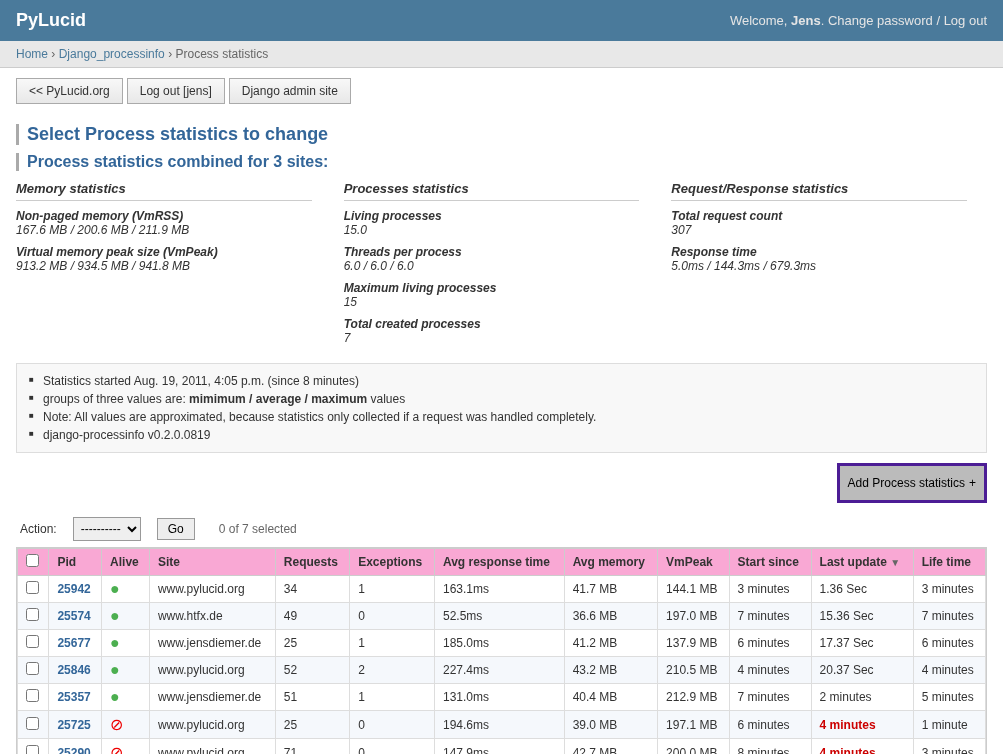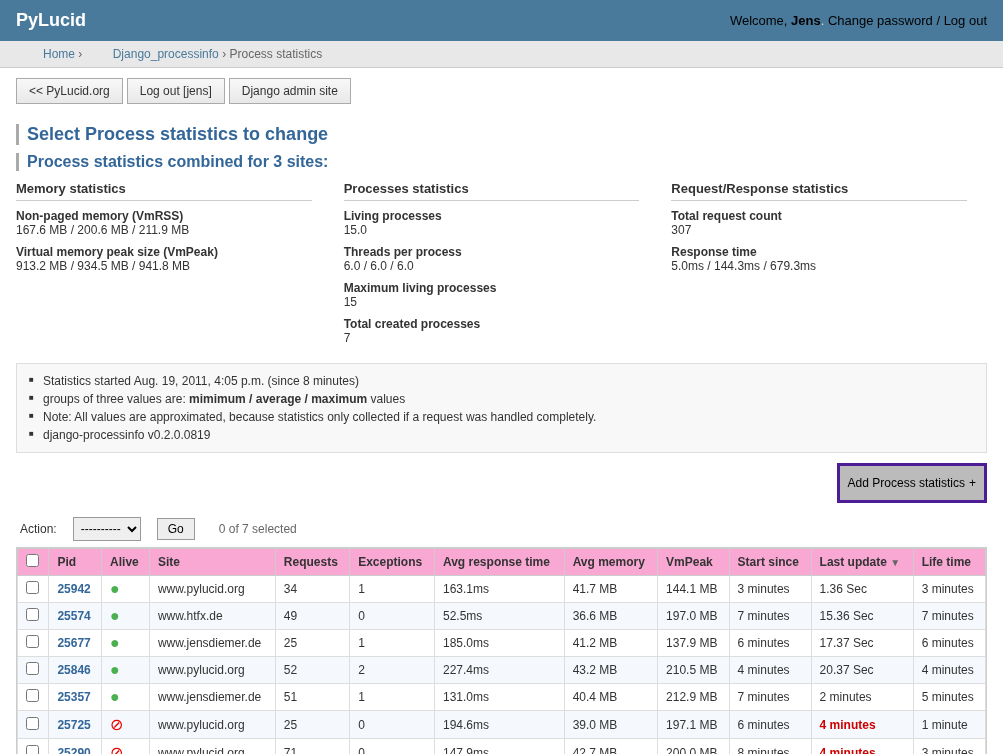--- a/index.html
+++ b/index.html
@@ -2,41 +2,41 @@
 <html><head>
   <meta charset="utf-8">
   <style>
     * { box-sizing: border-box; margin: 0; padding: 0; }
     body { font-family: Arial, sans-serif; font-size: 13px; color: #333; background: #fff; }
 
     
     #header { background: #4a7a9b; padding: 10px 16px; display: flex; justify-content: space-between; align-items: center; }
     #header .logo { color: #fff; font-size: 18px; font-weight: bold; }
     #header .user-info { color: #ddd; font-size: 13px; }
-    #header .user-info a, #header .user-info span { color: #000000; text-decoration: none; }
+    #header .user-info a, #header .user-info span { color: #e5e5e5; text-decoration: none; }
     #header .user-info .username { font-weight: bold; }
 
     
     #breadcrumb { background: #e8e8e8; padding: 6px 16px; font-size: 12px; border-bottom: 1px solid #ccc; }
-    #breadcrumb a { color: #4a7a9b; text-decoration: none; margin-left: 27px; }
+    #breadcrumb a { color: #4a7a9b; text-decoration: none; }
     #breadcrumb span { color: #666; }
 
     
     #nav-buttons { padding: 10px 16px; display: flex; gap: 4px; }
     .nav-btn { padding: 5px 12px; font-size: 12px; border: 1px solid #aaa; background: linear-gradient(#f8f8f8, #e8e8e8); cursor: pointer; color: #333; text-decoration: none; display: inline-block; text-align: right; }
 
     
     #main { padding: 0 16px; }
 
     
     .page-title { color: #336699; font-size: 18px; font-weight: bold; margin: 10px 0 6px; padding-left: 4px; border-left: 3px solid #aaa; padding-left: 8px; }
     .section-title { color: #336699; font-size: 16px; font-weight: bold; margin: 8px 0 10px; border-left: 3px solid #aaa; padding-left: 8px; }
 
     
-    .stats-grid { display: flex; gap: 12px; margin-bottom: 10px; }
+    .stats-grid { display: flex; gap: 12px; margin-bottom: 10px; font-style: italic; }
     .stats-col { flex: 1; padding-right: 20px; }
     .stats-col h3 { font-size: 13px; font-weight: bold; margin-bottom: 8px; border-bottom: 1px solid #ccc; padding-bottom: 4px; }
     .stat-item { margin-bottom: 8px; }
     .stat-label { font-weight: bold; font-size: 12px; }
     .stat-value { font-size: 12px; color: #333; }
 
     
     .notes { background: #f8f8f8; border: 1px solid #ddd; padding: 8px 12px; margin: 10px 0; font-size: 12px; }
     .notes ul { list-style: none; padding: 0; }
     .notes ul li { padding: 2px 0; padding-left: 14px; position: relative; }

